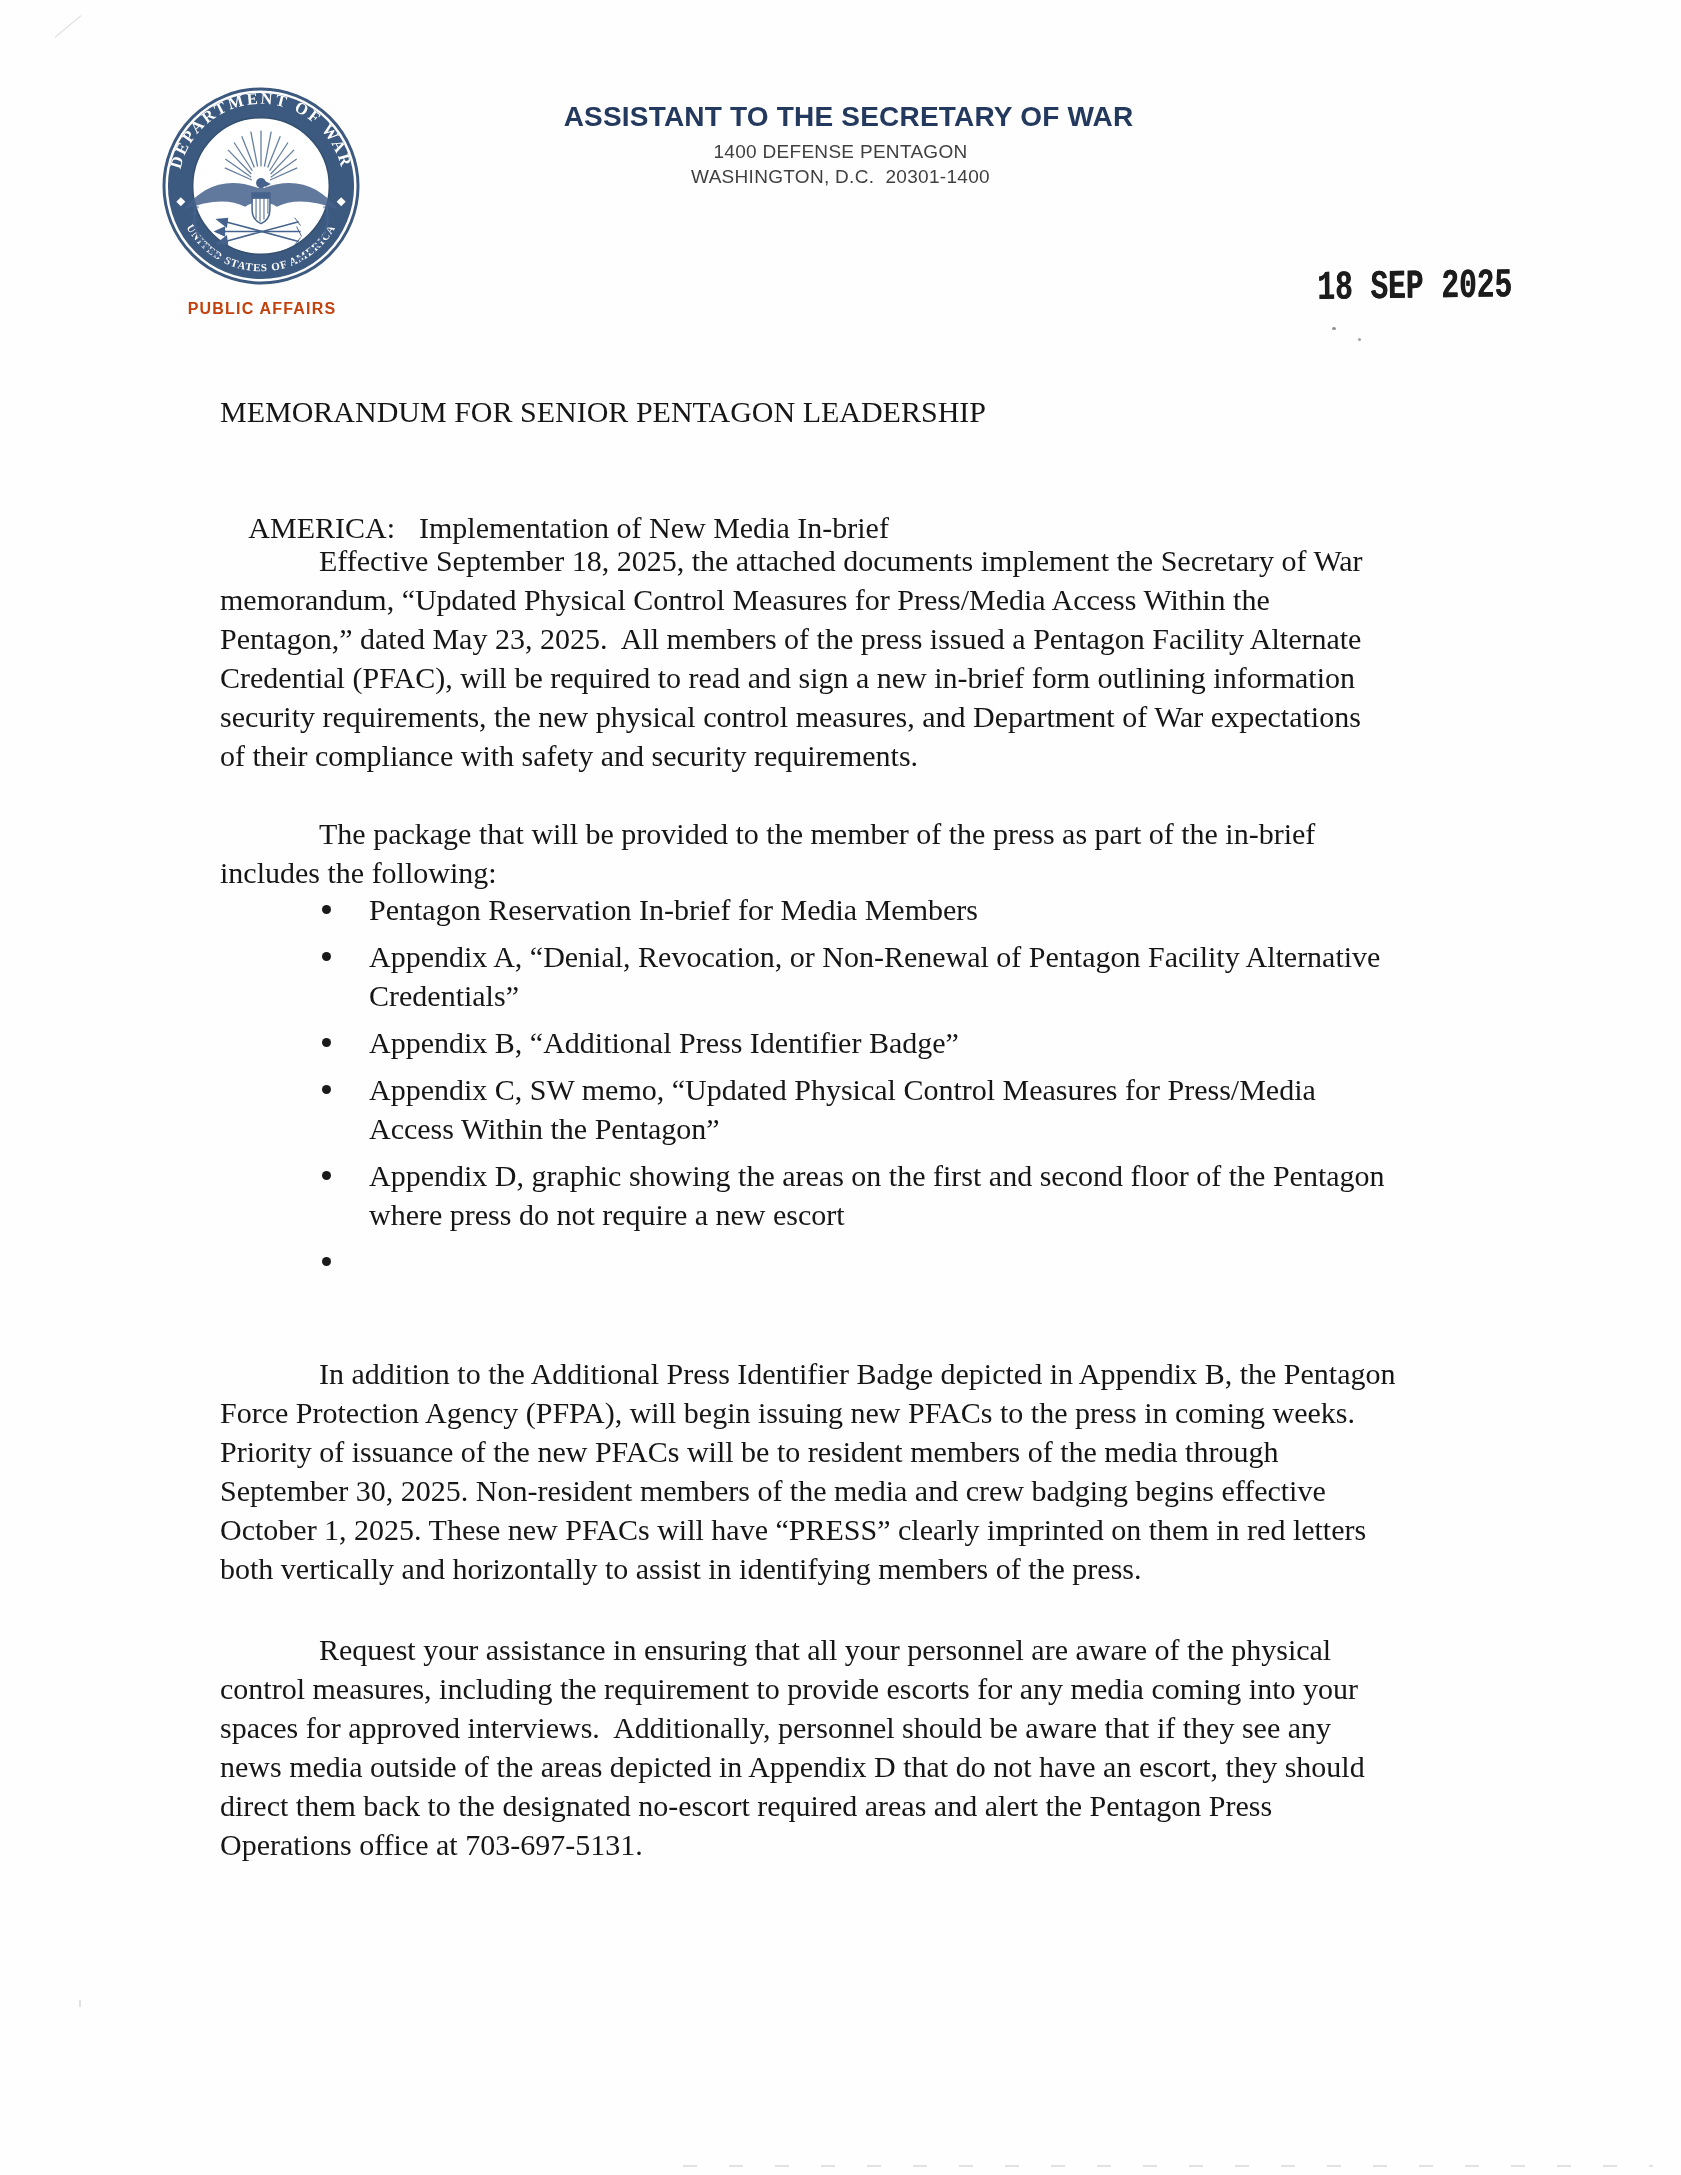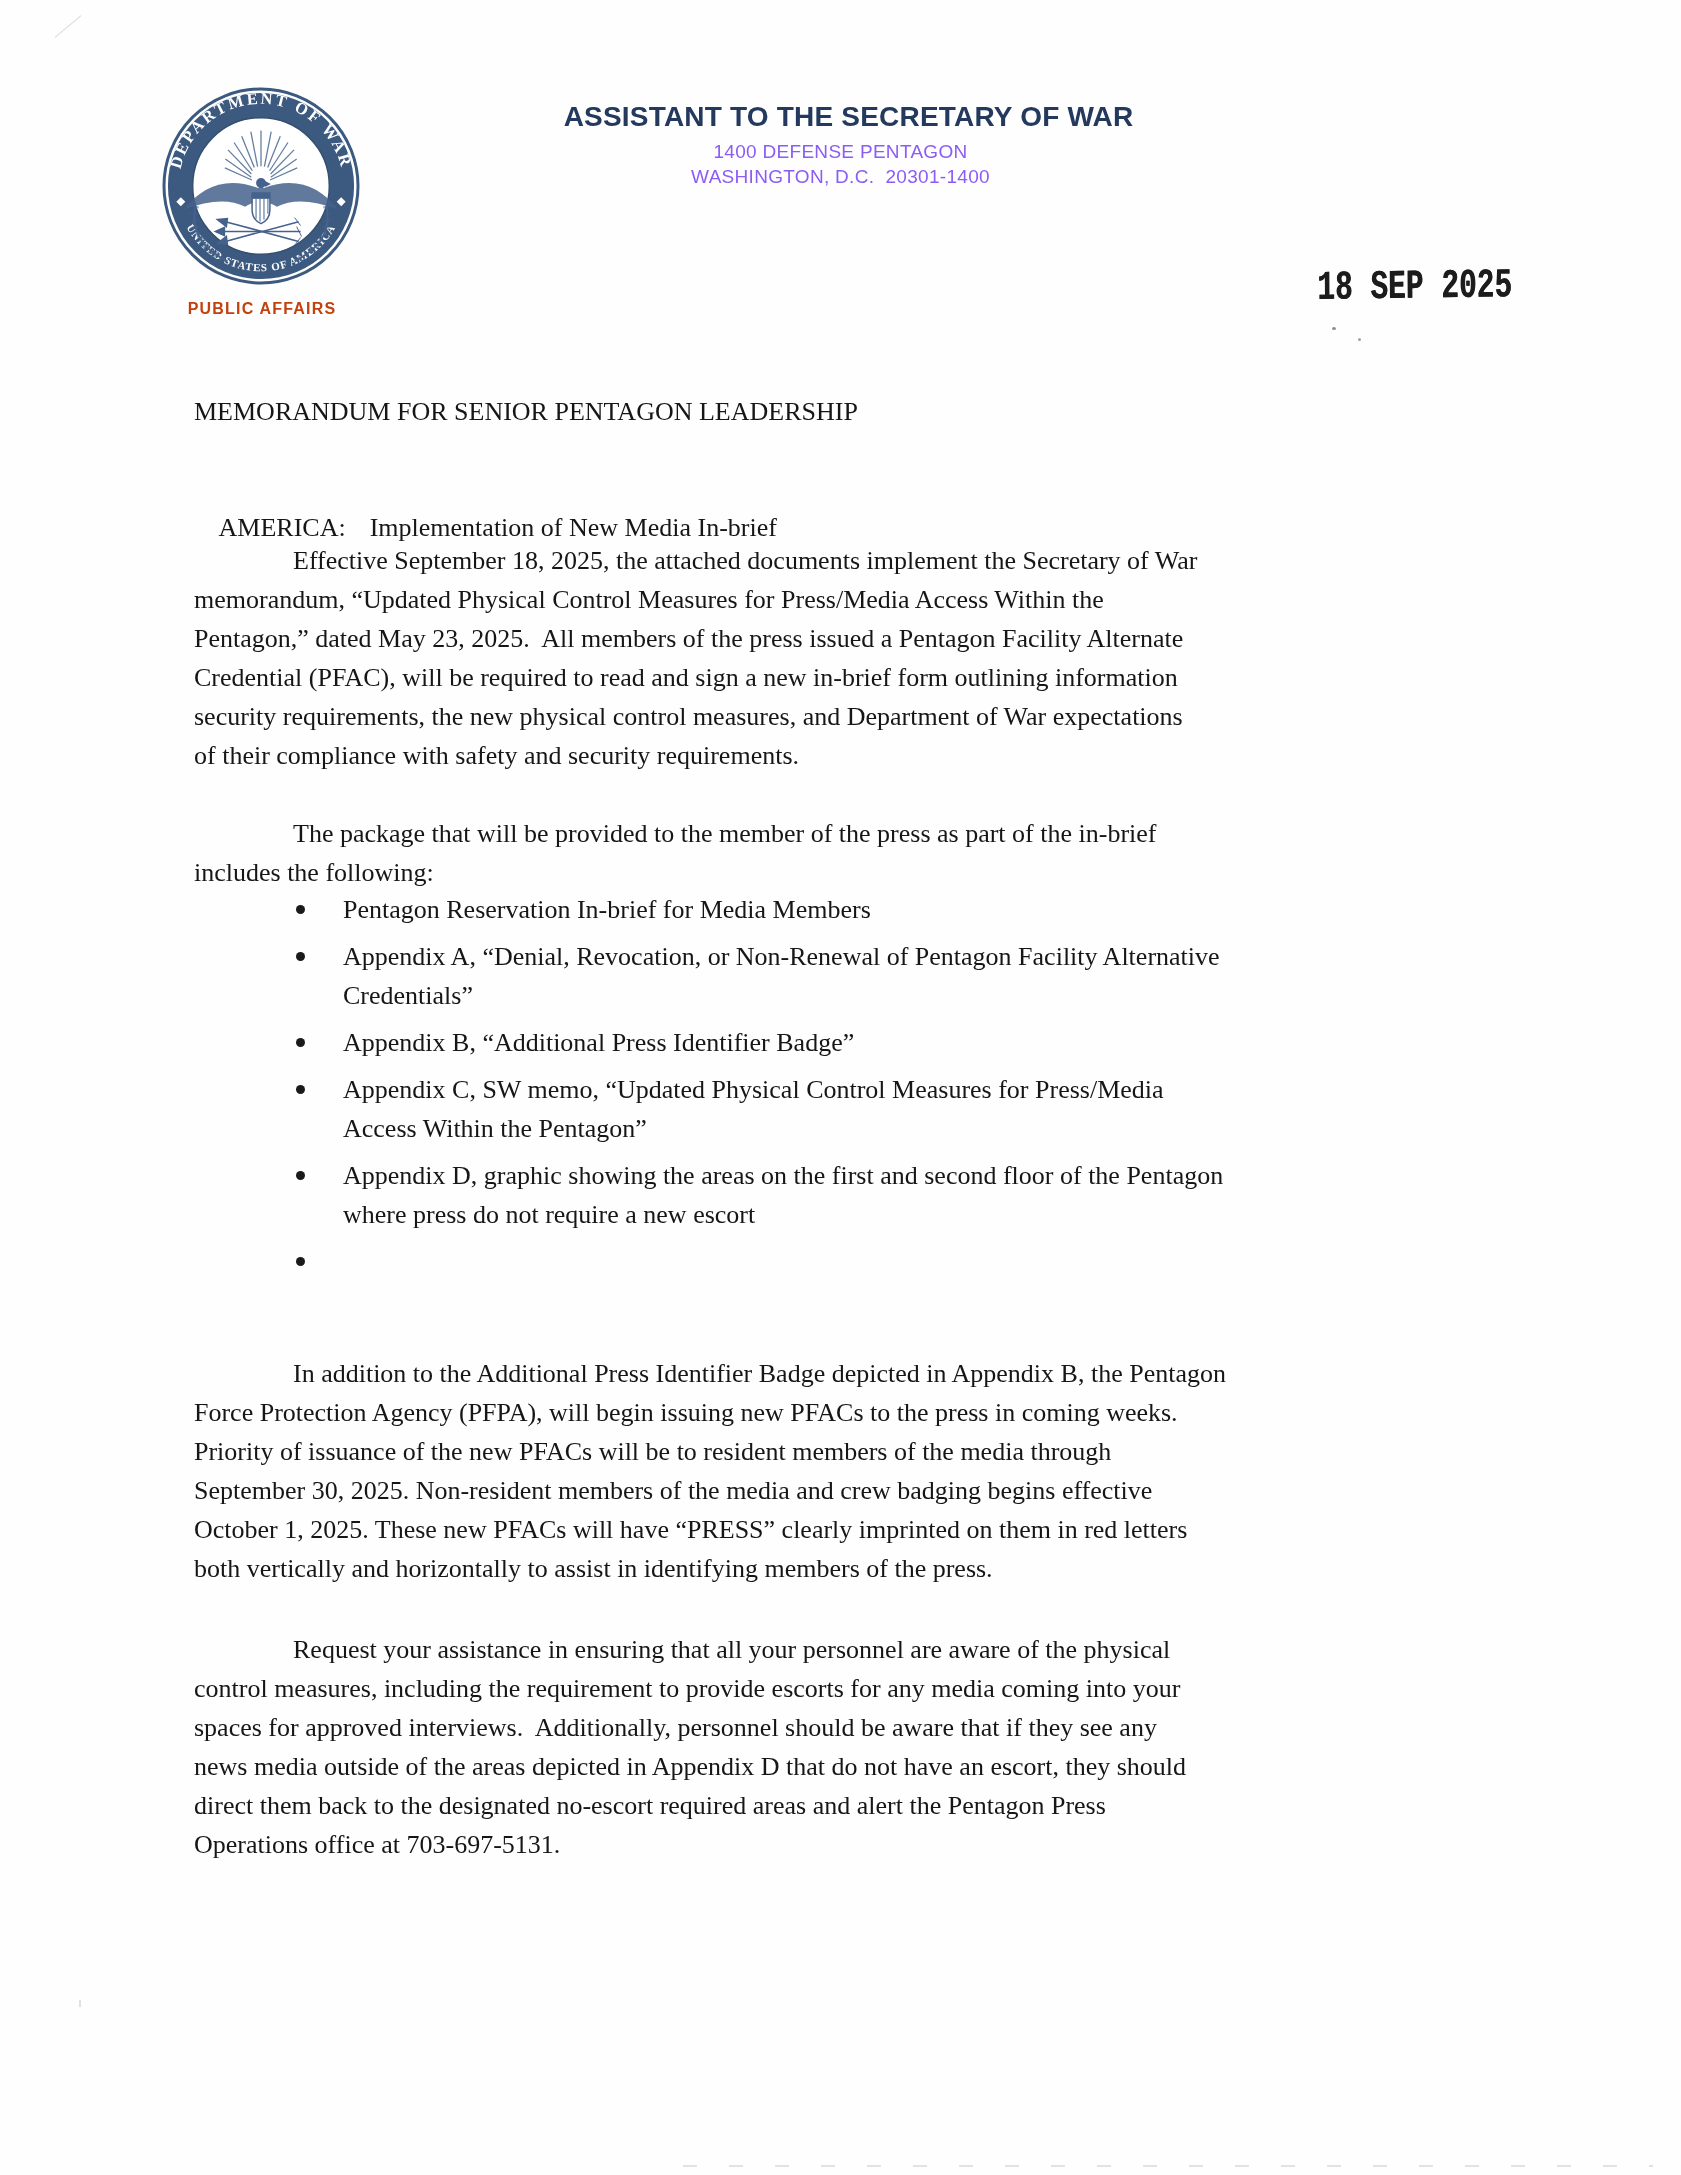--- a/index.html
+++ b/index.html
@@ -13,34 +13,34 @@
     position:absolute;left:143px;top:300px;width:238px;text-align:center;
     font-family:"Liberation Sans",sans-serif;font-weight:bold;font-size:16px;
     letter-spacing:1.2px;color:#c2410c;
   }
   .letterhead-text{position:absolute;left:0;top:101px;width:1681px;text-align:center;}
   .lh-office{
     font-family:"Liberation Sans",sans-serif;font-weight:bold;font-size:28px;
     color:#24395e;letter-spacing:0.2px;line-height:32px;padding-left:16px;
   }
   .lh-addr{
-    font-family:"Liberation Sans",sans-serif;font-size:19px;color:#8b5cf6;
+    font-family:"Liberation Sans",sans-serif;font-size:19px;color:#404040;
     line-height:25px;letter-spacing:0.3px;margin-top:6px;white-space:pre;
   }
   
   .date-stamp{
     position:absolute;left:1317px;top:265px;
     font-family:"Liberation Mono",monospace;font-weight:bold;font-size:41px;
     color:#1c1c1c;transform:scaleX(0.72) rotate(-0.6deg);transform-origin:left top;
     text-shadow:0.6px 0 0 #2a2a2a;white-space:pre;
   }
   .stamp-speck1{position:absolute;left:1332px;top:327px;width:4px;height:3px;background:#333;opacity:.55;border-radius:50%;}
   .stamp-speck2{position:absolute;left:1358px;top:338px;width:3px;height:3px;background:#333;opacity:.45;border-radius:50%;}
   
-  .body-block{position:absolute;left:194px;font-size:26px;line-height:39px;}
+  .body-block{position:absolute;left:220px;font-size:30px;line-height:39px;}
   .line,.single-line{white-space:pre;}
   .addressee{top:392px;}
   .subject{top:469px;}
   .subject .subject-text{margin-left:24px;margin-top:12px;}
   .para .line:first-child{padding-left:99px;}
   .p1{top:541px;}
   .p2{top:814px;}
   .bullets{top:890px;}
   .p3{top:1354px;}
   .p4{top:1630px;}

